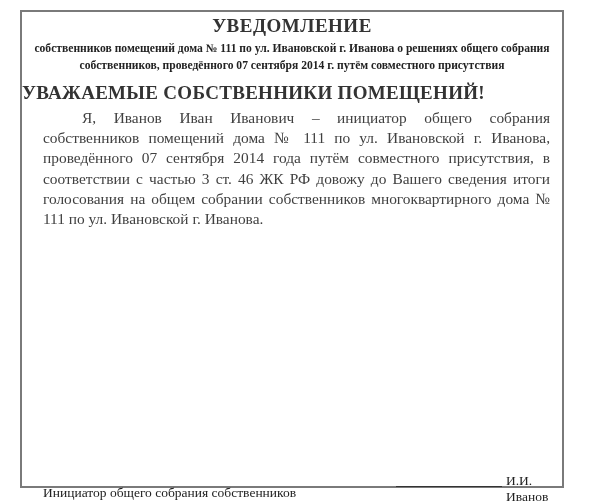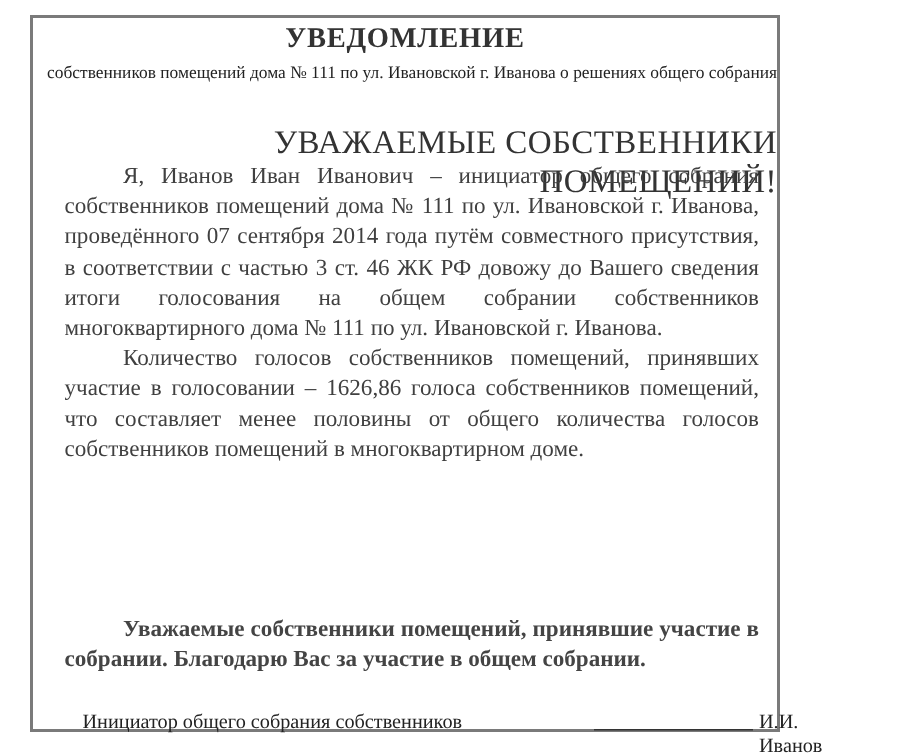--- a/index.html
+++ b/index.html
@@ -1,48 +1,47 @@
 <!DOCTYPE html>
 <html><head>
 <meta charset="utf-8">
 <style>
   html, body { margin:0; padding:0; background:#ffffff; }
   body { width:600px; height:502px; position:relative; overflow:hidden;
          font-family:"Liberation Serif","DejaVu Serif",serif; color:#1a1a1a; }
-  .frame { position:absolute; left:20px; top:10px; width:500px; height:478px;
+  .frame { position:absolute; left:20px; top:10px; width:544px; height:478px;
            border:2px solid #7a7a7a; box-sizing:border-box; }
   .title { position:absolute; left:0; right:0; top:3px; text-align:center;
            font-weight:bold; font-size:19px; letter-spacing:0.5px; color:#333; }
-  .subtitle { position:absolute; left:0; right:0; top:28px; text-align:right;
-              font-size:11.6px; line-height:17px; color:#222; }
-  .heading { position:absolute; left:0; right:0; top:70px; text-align:right;
-             font-weight:normal; font-size:22px; letter-spacing:0.3px; color:#333; }
+  .subtitle { position:absolute; left:0; right:0; top:28px; text-align:center;
+              font-size:11.6px; line-height:17px; color:#222;font-weight:bold; }
+  .heading { position:absolute; left:0; right:0; top:70px; text-align:left;
+             font-weight:bold; font-size:19px; letter-spacing:0.3px; color:#333; }
   .body { position:absolute; left:21px; right:12px; top:96px;
           font-size:15.4px; line-height:20.2px; text-align:justify; color:#404040; }
   .body p { margin:0; text-indent:39px; }
   .closing { position:absolute; left:21px; right:12px; top:398px;
              font-size:15.4px; line-height:20px; text-align:justify; font-weight:bold;
              color:#444; text-indent:39px; }
   .sign { position:absolute; left:21px; right:12px; top:461px; font-size:13.5px; color:#222; }
-  .sign .role { position:absolute; left:0; top:0;margin-left:12px; }
+  .sign .role { position:absolute; left:0; top:12px; }
   .sign .line { position:absolute; left:353px; top:13px; width:106px; border-bottom:1px solid #333; }
   .sign .name { position:absolute; left:463px; top:0; }
 </style>
 </head>
 <body>
 
 <div class="frame">
   <div class="title">УВЕДОМЛЕНИЕ</div>
   <div class="subtitle">
     <div>собственников помещений дома № 111 по ул. Ивановской г. Иванова о решениях общего собрания</div>
+    <div>собственников, проведённого 07 сентября 2014 г. путём совместного присутствия</div>
   </div>
   <div class="heading">УВАЖАЕМЫЕ СОБСТВЕННИКИ ПОМЕЩЕНИЙ!</div>
   <div class="body">
     <p>Я, Иванов Иван Иванович – инициатор  общего собрания собственников помещений дома № 111 по ул. Ивановской г. Иванова, проведённого 07 сентября 2014 года путём совместного присутствия, в соответствии с частью 3 ст. 46 ЖК РФ довожу до Вашего сведения итоги голосования на общем собрании собственников многоквартирного дома № 111 по ул. Ивановской г. Иванова.</p>
-    <p>Количество голосов собственников помещений, принявших участие в голосовании – 1626,86  голоса собственников помещений, что составляет менее половины от общего количества голосов собственников помещений в многоквартирном доме.</p>
   </div>
-  <div class="closing">Уважаемые собственники помещений, принявшие участие в собрании. Благодарю Вас за участие в общем собрании.</div>
   <div class="sign">
     <span class="role">Инициатор  общего собрания собственников</span>
     <span class="line"></span>
     <span class="name">И.И. Иванов</span>
   </div>
 </div>
 
 </body></html>

